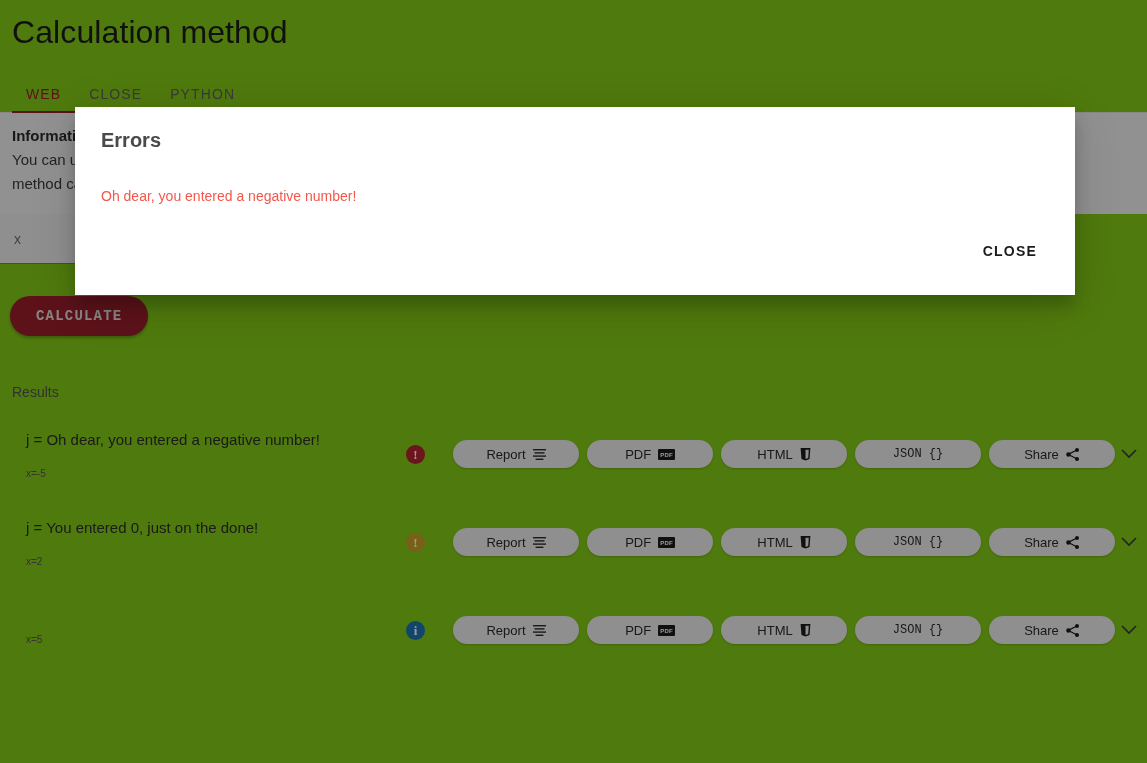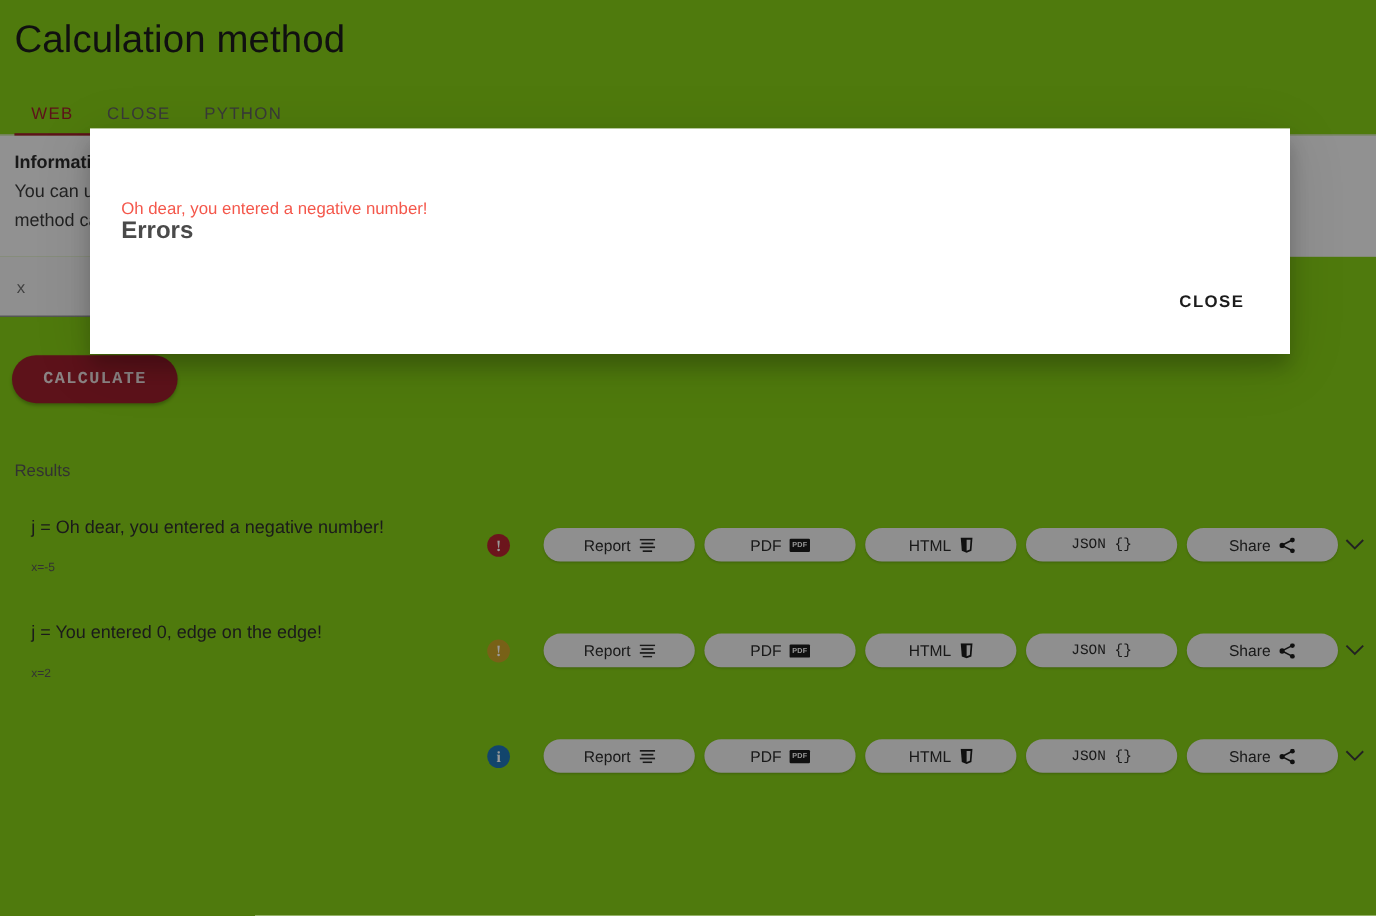--- a/index.html
+++ b/index.html
@@ -344,21 +344,21 @@
         <span>
           <svg width="16" height="10" viewBox="0 0 16 10">
               <path d="M1 1 L8 8 L15 1" stroke="#3a3a3a" stroke-width="1.6" fill="none"></path>
             </svg>
         </span>
       </button>
     </div>
 
     <div class="result-row">
       <div class="result-texts">
-        <div class="result-title">j = You entered 0, edge on the edge!</div>
+        <div class="result-title">j = You entered 0, just on the done!</div>
         <div class="result-sub">x=2</div>
       </div>
       <div class="status-icon" style="background:#c9a227">!</div>
       <div class="actions">
         <button class="action-btn">
           <span>Report</span>
           <span class="ico">
             <svg width="13" height="11" viewBox="0 0 13 11">
                 <g fill="#2b2b2b">
                   <rect x="0" y="0" width="13" height="1.4"></rect>
@@ -402,20 +402,21 @@
         <span>
           <svg width="16" height="10" viewBox="0 0 16 10">
               <path d="M1 1 L8 8 L15 1" stroke="#3a3a3a" stroke-width="1.6" fill="none"></path>
             </svg>
         </span>
       </button>
     </div>
 
     <div class="result-row">
       <div class="result-texts">
+        <div class="result-sub">x=5</div>
       </div>
       <div class="status-icon" style="background:#1f74b5">i</div>
       <div class="actions">
         <button class="action-btn">
           <span>Report</span>
           <span class="ico">
             <svg width="13" height="11" viewBox="0 0 13 11">
                 <g fill="#2b2b2b">
                   <rect x="0" y="0" width="13" height="1.4"></rect>
                   <rect x="1.5" y="3.2" width="10" height="1.4"></rect>
@@ -462,18 +463,18 @@
         </span>
       </button>
     </div>
 
   </div>
 </div>
 
 <div id="overlay"></div>
 
 <div id="modal">
+  <div id="modal-title">Errors</div>
   <div id="modal-message">Oh dear, you entered a negative number!</div>
-  <div id="modal-title">Errors</div>
   <div id="modal-actions">
     <button id="modal-close-button">CLOSE</button>
   </div>
 </div>
 
 </body></html>

